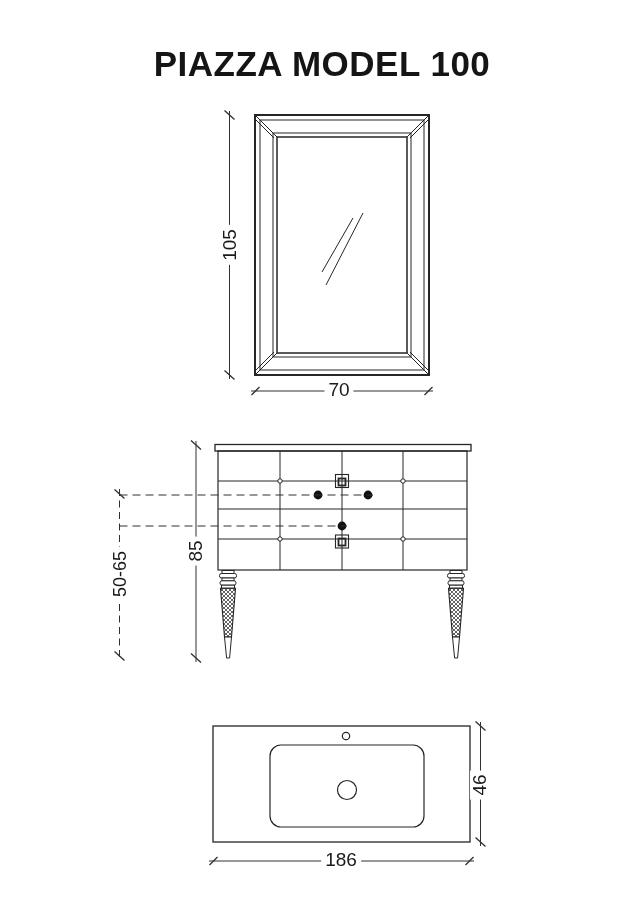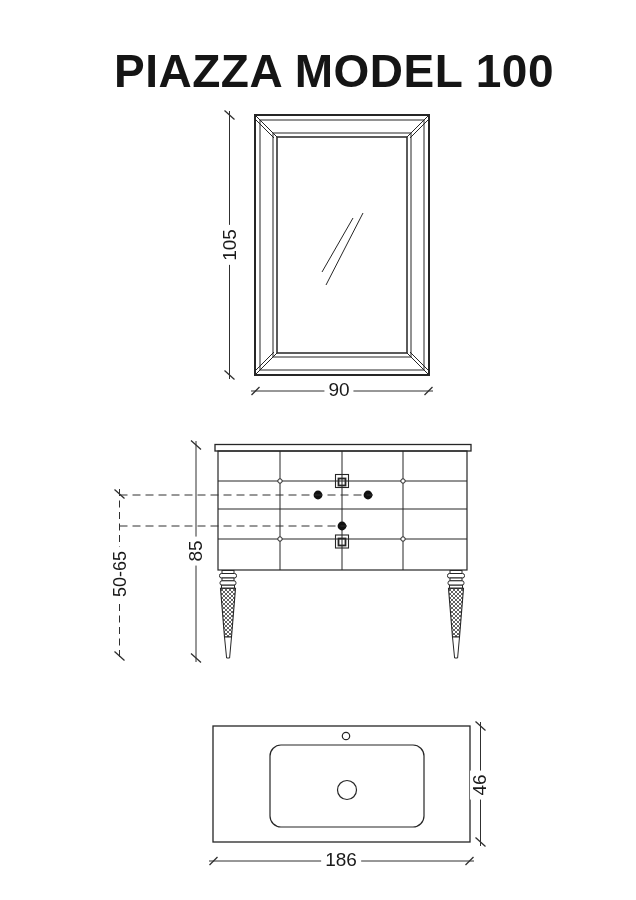--- a/index.html
+++ b/index.html
@@ -1,22 +1,22 @@
 <!DOCTYPE html>
 <html><head>
 <meta charset="utf-8">
 <style>
   html,body{margin:0;padding:0;background:#fff;}
   #canvas{
     position:relative;width:636px;height:900px;background:#fff;overflow:hidden;
     font-family:"Liberation Sans",sans-serif;
   }
   #title{
-    position:absolute;left:34px;top:44px;width:600px;text-align:center;
-    font-size:46px;font-weight:600;letter-spacing:0.5px;color:#151515;white-space:nowrap;
+    position:absolute;left:22px;top:44px;width:600px;text-align:center;
+    font-size:35px;font-weight:600;letter-spacing:0.5px;color:#151515;white-space:nowrap;
   }
   svg{position:absolute;left:0;top:0;}
   .dim-label{
     position:absolute;background:#ffffff;color:#1a1a1a;font-size:19px;font-weight:500;
     padding:0 4px;white-space:nowrap;transform:translate(-50%,-50%);line-height:1.05;
   }
   .dim-label.vert{transform:translate(-50%,-50%) rotate(-90deg);}
   .dim-label.small{font-size:18px;}
 </style>
 </head>
@@ -114,19 +114,19 @@
 
     <g stroke="#303030" stroke-width="1">
       <line x1="480.5" y1="722" x2="480.5" y2="846"></line>
       <path d="M475.5,721.5 L485.5,730.5 M475.5,837.5 L485.5,846.5" stroke-width="1.3"></path>
       <line x1="209" y1="861" x2="474" y2="861"></line>
       <path d="M209.5,865 L217.5,857 M465.5,865 L473.5,857" stroke-width="1.3"></path>
     </g>
   </svg>
 
   <div class="dim-label vert" style="left:229.5px;top:245px;">105</div>
-  <div class="dim-label" style="left:339px;top:390px;">90</div>
+  <div class="dim-label" style="left:339px;top:390px;">70</div>
   <div class="dim-label vert" style="left:196px;top:551px;">85</div>
   <div class="dim-label vert small" style="left:119.5px;top:574px;">50-65</div>
   <div class="dim-label" style="left:341px;top:860px;">186</div>
   <div class="dim-label vert" style="left:480px;top:785px;">46</div>
 
 </div>
 
 </body></html>

